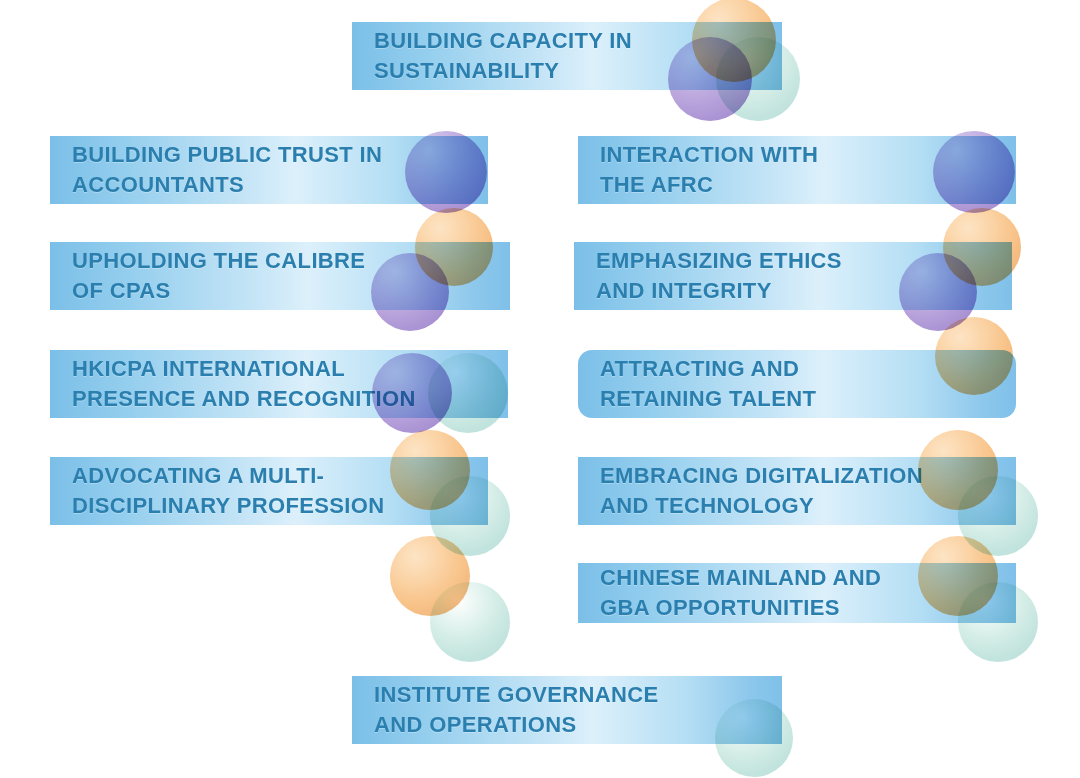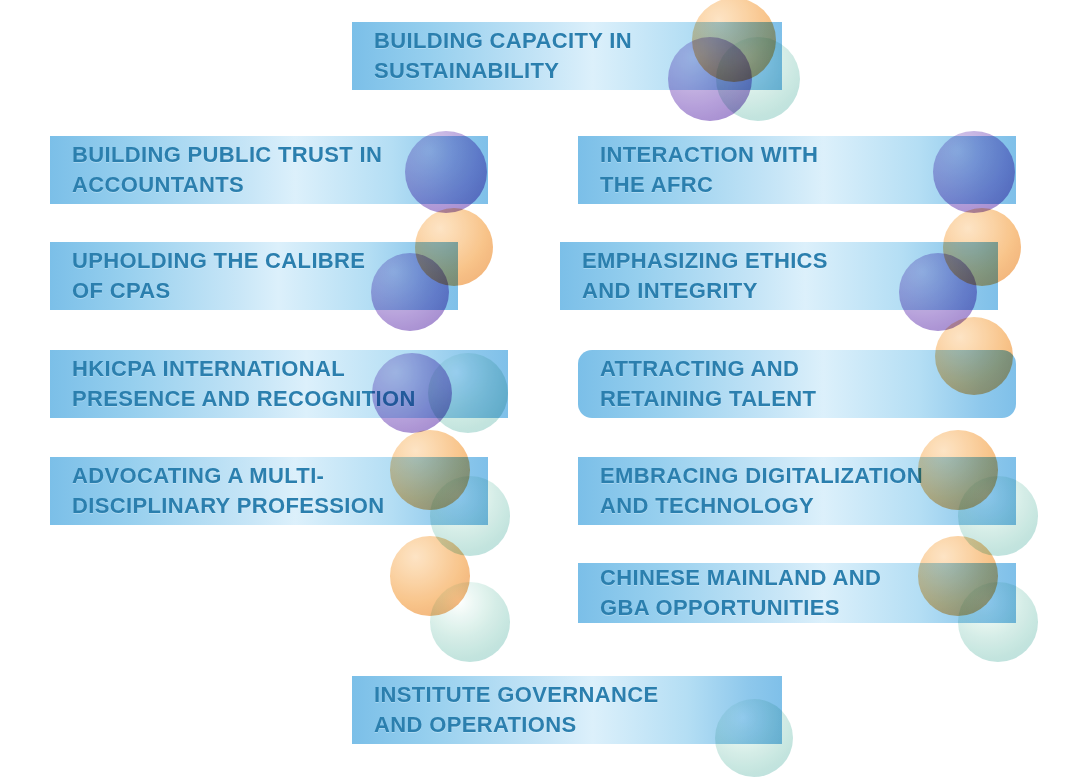--- a/index.html
+++ b/index.html
@@ -87,29 +87,29 @@
     <div class="circles" style="left: 0px; top: 0px; width: 1080px; height: 778px;">
       <div class="circ purple" style="left: 404.72px; top: 130.72px; width: 82.56px; height: 82.56px;"></div>
     </div>
     <div class="bar" style="left: 578px; top: 136px; width: 438px; height: 68px;">
       <div class="bar-label">INTERACTION WITH
 THE AFRC</div>
     </div>
     <div class="circles" style="left: 0px; top: 0px; width: 1080px; height: 778px;">
       <div class="circ purple" style="left: 932.72px; top: 130.72px; width: 82.56px; height: 82.56px;"></div>
     </div>
-    <div class="bar" style="left: 50px; top: 242px; width: 408px; height: 68px;">
+    <div class="bar" style="left: 50px; top: 242px; width: 460px; height: 68px;">
       <div class="bar-label">UPHOLDING THE CALIBRE
 OF CPAS</div>
     </div>
     <div class="circles" style="left: 0px; top: 0px; width: 1080px; height: 778px;">
       <div class="circ orange" style="left: 414.64px; top: 207.64px; width: 78.72px; height: 78.72px;"></div>
       <div class="circ purple" style="left: 370.64px; top: 252.64px; width: 78.72px; height: 78.72px;"></div>
     </div>
-    <div class="bar" style="left: 560px; top: 242px; width: 438px; height: 68px;">
+    <div class="bar" style="left: 574px; top: 242px; width: 438px; height: 68px;">
       <div class="bar-label">EMPHASIZING ETHICS
 AND INTEGRITY</div>
     </div>
     <div class="circles" style="left: 0px; top: 0px; width: 1080px; height: 778px;">
       <div class="circ orange" style="left: 942.64px; top: 207.64px; width: 78.72px; height: 78.72px;"></div>
       <div class="circ purple" style="left: 898.64px; top: 252.64px; width: 78.72px; height: 78.72px;"></div>
     </div>
     <div class="bar" style="left: 50px; top: 350px; width: 458px; height: 68px;">
       <div class="bar-label">HKICPA INTERNATIONAL
 PRESENCE AND RECOGNITION</div>

